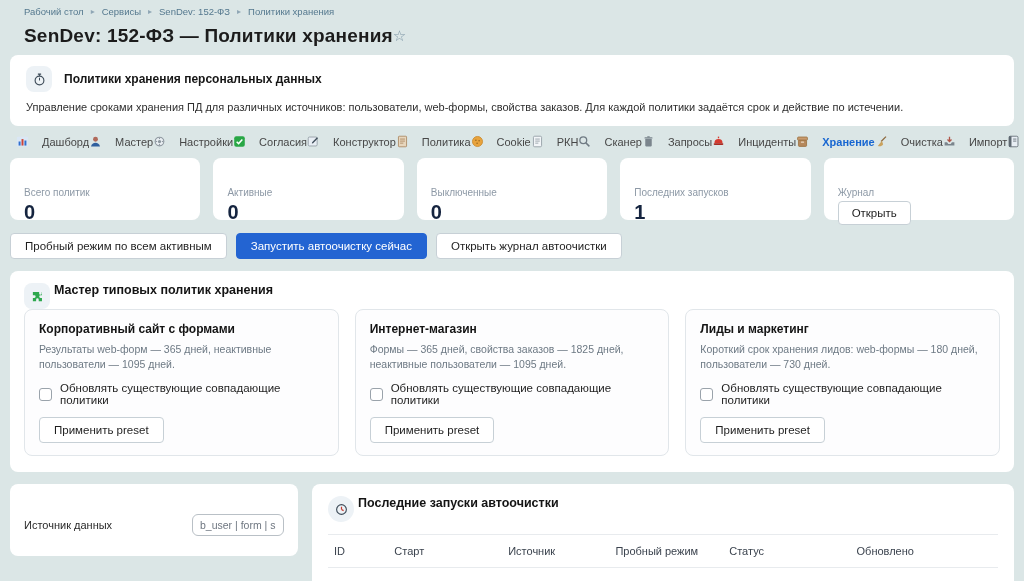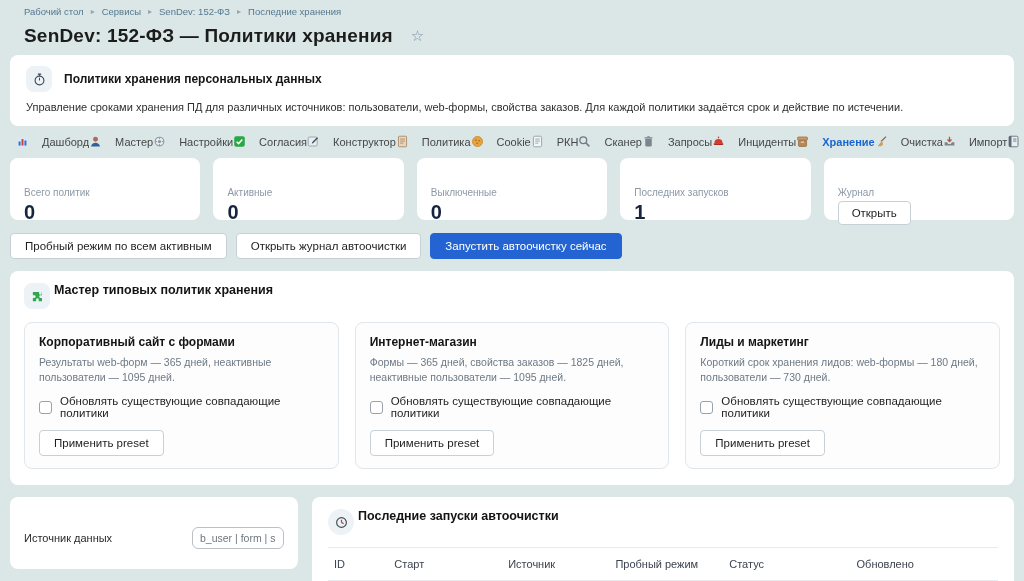--- a/index.html
+++ b/index.html
@@ -10,21 +10,21 @@
     color:#1d1d1d;
   }
   .wrap { padding:0 10px; }
 
   
   .breadcrumb { display:flex; align-items:center; gap:7px; padding:6px 14px 2px; font-size:9.5px; color:#54788e;text-align:right; }
   .breadcrumb a { color:#54788e; text-decoration:none; cursor:pointer; }
   .bc-sep { color:#8fa6b5; font-size:8px; }
 
   
-  .title-row { display:flex; align-items:center; gap:18px; padding:6px 14px 4px; }
+  .title-row { display:flex; align-items:center; gap:0; padding:6px 14px 4px; }
   .page-title { font-size:19px; font-weight:bold; color:#1c1c1c; letter-spacing:.2px; }
   .fav-star { font-size:15px; color:#7e96a6; cursor:pointer; }
 
   .card { background:#fff; border-radius:8px; }
 
   
   .banner { margin:4px 0 0; padding:11px 16px 13px; }
   .banner-head { display:flex; align-items:center; gap:12px; }
   .icon-chip { width:26px; height:26px; border-radius:8px; background:#edf2f6; display:flex; align-items:center; justify-content:center; flex:0 0 auto; }
   .banner-title { font-size:12px; font-weight:bold; color:#161616; }
@@ -46,21 +46,21 @@
   .btn-pri { background:#2364d2; border:1px solid #2364d2; color:#fff; }
   .stat .btn { margin-top:3px; padding:5px 13px; }
 
   
   .actions { display:flex; gap:9px; margin-top:13px; }
 
   
   .master { margin-top:12px; padding:12px 14px 16px; }
   .sec-head { display:flex; align-items:flex-start; gap:4px; }
   .sec-title { font-size:12.5px; font-weight:bold; color:#141414; }
-  .presets { display:flex; gap:16px; margin-top:13px; }
+  .presets { display:flex; gap:16px; }
   .preset { flex:1; border:1px solid #e1e6ea; border-radius:8px; padding:12px 14px; min-height:112px; background:#fdfdfe; }
   .preset-title { font-size:12px; font-weight:bold; color:#141414; }
   .preset-desc { margin-top:6px; font-size:10.5px; color:#6d7984; line-height:1.45; }
   .chk-row { display:flex; align-items:center; gap:8px; margin-top:10px; font-size:11.5px; color:#1e1e1e; }
   .chk { width:13px; height:13px; border:1px solid #9aa3ab; border-radius:3px; background:#fff; cursor:pointer; flex:0 0 auto; }
   .preset .btn { margin-top:11px; }
 
   
   .bottom { display:flex; gap:14px; margin-top:12px; align-items:flex-start; }
   .new-policy { width:288px; flex:0 0 auto; padding:14px 14px 20px; }
@@ -79,21 +79,21 @@
 
 <div class="wrap">
 
   <div class="breadcrumb">
     <a>Рабочий стол</a>
     <span class="bc-sep">▸</span>
     <a>Сервисы</a>
     <span class="bc-sep">▸</span>
     <a>SenDev: 152-ФЗ</a>
     <span class="bc-sep">▸</span>
-    <a>Последние хранения</a>
+    <a>Политики хранения</a>
   </div>
 
   <div class="title-row">
     <span class="page-title">SenDev: 152-ФЗ — Политики хранения</span>
     <span class="fav-star">☆</span>
   </div>
 
   <div class="card banner">
     <div class="banner-head">
       <span class="icon-chip">
@@ -253,22 +253,22 @@
       <div class="stat-value">1</div>
     </div>
     <div class="card stat">
       <div class="stat-label">Журнал</div>
       <button class="btn btn-sec">Открыть</button>
     </div>
   </div>
 
   <div class="actions">
     <button class="btn btn-sec">Пробный режим по всем активным</button>
+    <button class="btn btn-pri">Запустить автоочистку сейчас</button>
     <button class="btn btn-sec">Открыть журнал автоочистки</button>
-    <button class="btn btn-pri">Запустить автоочистку сейчас</button>
   </div>
 
   <div class="card master">
     <div class="sec-head">
       <span class="icon-chip">
         <svg class="ticon" viewBox="0 0 16 16">
             <path d="M6 2.5h4v1.8a1.6 1.6 0 103.2 0V2.5h.3v4h-1.8a1.6 1.6 0 100 3.2h1.8v4h-4v-1.8a1.6 1.6 0 10-3.2 0v1.8h-4v-4h1.8a1.6 1.6 0 100-3.2H2.3v-4H6z" fill="#2ea84e"></path>
           </svg>
       </span>
       <span class="sec-title">Мастер типовых политик хранения</span>

